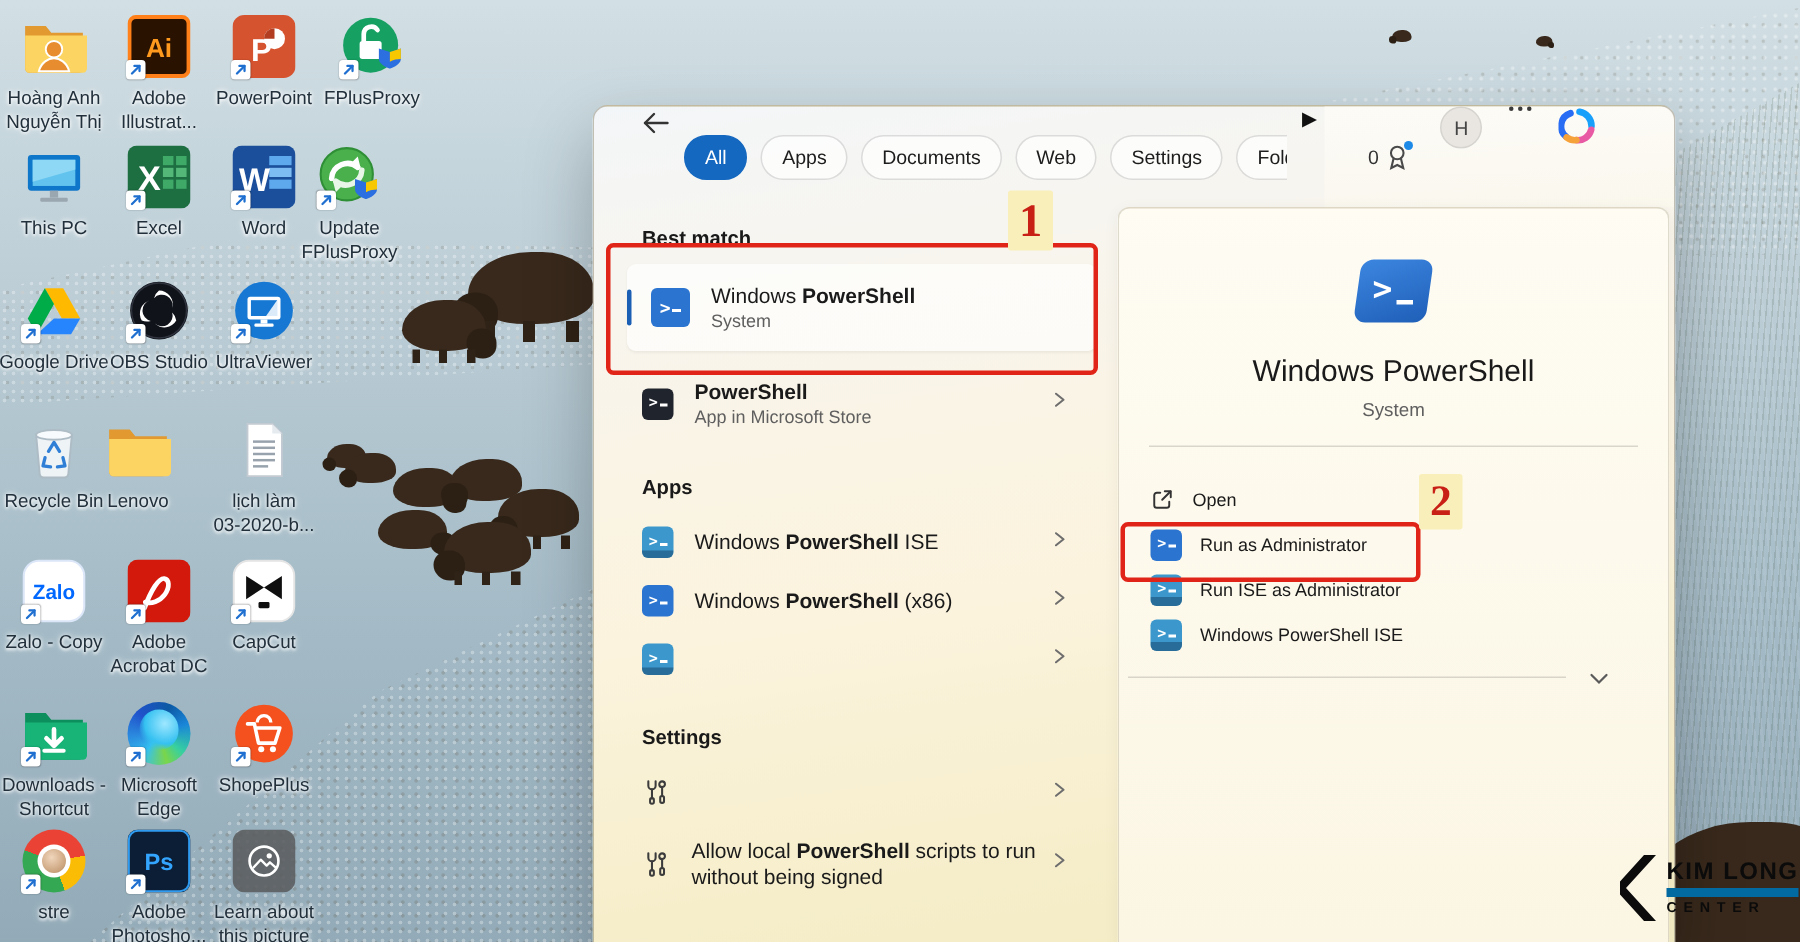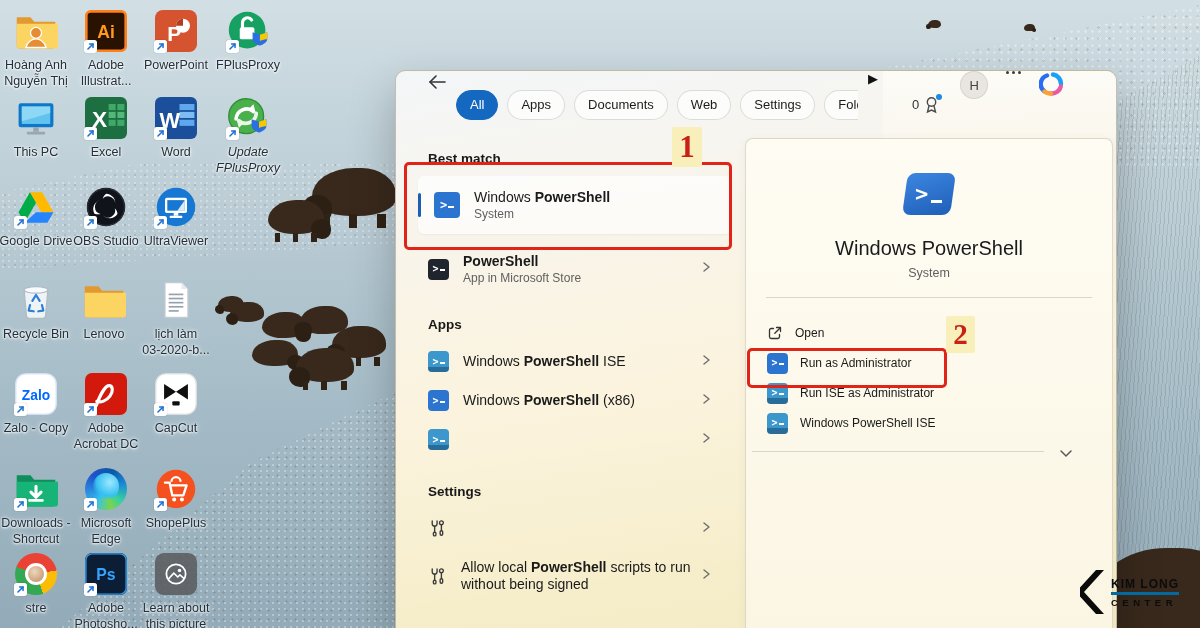--- a/index.html
+++ b/index.html
@@ -139,21 +139,21 @@
      font-family:"Liberation Serif","DejaVu Serif",serif;font-weight:700;
      display:flex;align-items:center;justify-content:center;pointer-events:none;}
   #box1{left:8px;top:91px;width:322px;height:82px;}
   #num1{left:276px;top:56px;width:30px;height:40px;font-size:31px;}
   #box2{left:1px;top:209px;width:194px;height:34px;}
   #num2{left:200px;top:177px;width:29px;height:37px;font-size:29px;}
 
   
   .watermark{position:absolute;left:1080px;top:570px;z-index:60;display:flex;align-items:center;gap:5px;}
   .wm-text{display:flex;flex-direction:column;}
-  .wm-l1{font-size:12px;font-weight:800;color:#0b0b0b;letter-spacing:1px;border-bottom:3px solid #0369a1;padding-bottom:1px;}
+  .wm-l1{font-size:16px;font-weight:800;color:#0b0b0b;letter-spacing:1px;border-bottom:6px solid #0369a1;padding-bottom:1px;}
   .wm-l2{font-size:9.5px;font-weight:700;color:#0b0b0b;letter-spacing:4.5px;margin-top:2px;}
 </style>
 </head>
 <body>
 
 <div class="stage">
 
   <div class="wp">
     <div class="shape beach-top"></div>
     <div class="shape beach-left"></div>
@@ -282,21 +282,21 @@
           </svg>
           <span class="sc">
             <svg width="9" height="9" viewBox="0 0 10 10" fill="none" stroke="#1e6fd0" stroke-width="1.7" stroke-linecap="round" stroke-linejoin="round">
               <path d="M2.2 7.8 7.8 2.2"></path>
               <path d="M4 2.2h3.8V6"></path>
             </svg>
           </span>
         </div>
     <div class="dicon-label"><span>Word</span></div>
       </div>
-      <div class="dicon" style="left: 212px; top: 95px; font-style: italic;">
+      <div class="dicon" style="left: 197px; top: 95px;">
         <div class="dicon-art">
           <svg width="44" height="44" viewBox="0 0 48 48">
             <circle cx="22" cy="22" r="19" fill="#49b04c"></circle>
             <circle cx="22" cy="22" r="19" fill="none" stroke="#2f8f36" stroke-width="1.5"></circle>
             <path d="M11 25a11.5 11.5 0 0 1 19-8" stroke="#fff" stroke-width="4" fill="none" stroke-linecap="round"></path>
             <path d="M33 19a11.5 11.5 0 0 1-19 8" stroke="#e8f6e8" stroke-width="4" fill="none" stroke-linecap="round"></path>
             <path d="M30 9l2 8-8-2z" fill="#fff"></path>
             <path d="M14 35l-2-8 8 2z" fill="#e8f6e8"></path>
             <path d="M36 28l8-2.6v7.6c0 4.5-8 7-8 7s-8-2.5-8-7v-7.6z" fill="#2b6fe0"></path>
             <path d="M36 28l8-2.6v7.6c-2 0-6 .5-8 2z" fill="#f7c700"></path>
@@ -372,21 +372,21 @@
             <ellipse cx="24" cy="13" rx="13" ry="3.6" fill="#f8fbfd" stroke="#aebcc6" stroke-width="1.4"></ellipse>
             <g stroke="#2f7fd6" stroke-width="2.4" fill="none" stroke-linecap="round" stroke-linejoin="round">
               <path d="M20 25l4-6.5 4 6.5"></path>
               <path d="M17.5 29.5l-1.5 6 5.5.8"></path>
               <path d="M30.5 29.5l1.5 6-5.5.8"></path>
             </g>
           </svg>
         </div>
     <div class="dicon-label"><span>Recycle Bin</span></div>
       </div>
-      <div class="dicon" style="left: 68px; top: 277px;">
+      <div class="dicon" style="left: 56px; top: 277px;">
         <div class="dicon-art">
           <svg width="44" height="44" viewBox="0 0 48 48">
             <path d="M3 9h15l4 5h23v26a3 3 0 0 1-3 3H6a3 3 0 0 1-3-3z" fill="#e2992f"></path>
             <path d="M3 16h45v24a3 3 0 0 1-3 3H6a3 3 0 0 1-3-3z" fill="#fcd462"></path>
           </svg>
         </div>
     <div class="dicon-label"><span>Lenovo</span></div>
       </div>
       <div class="dicon" style="left: 140px; top: 277px;">
         <div class="dicon-art">

